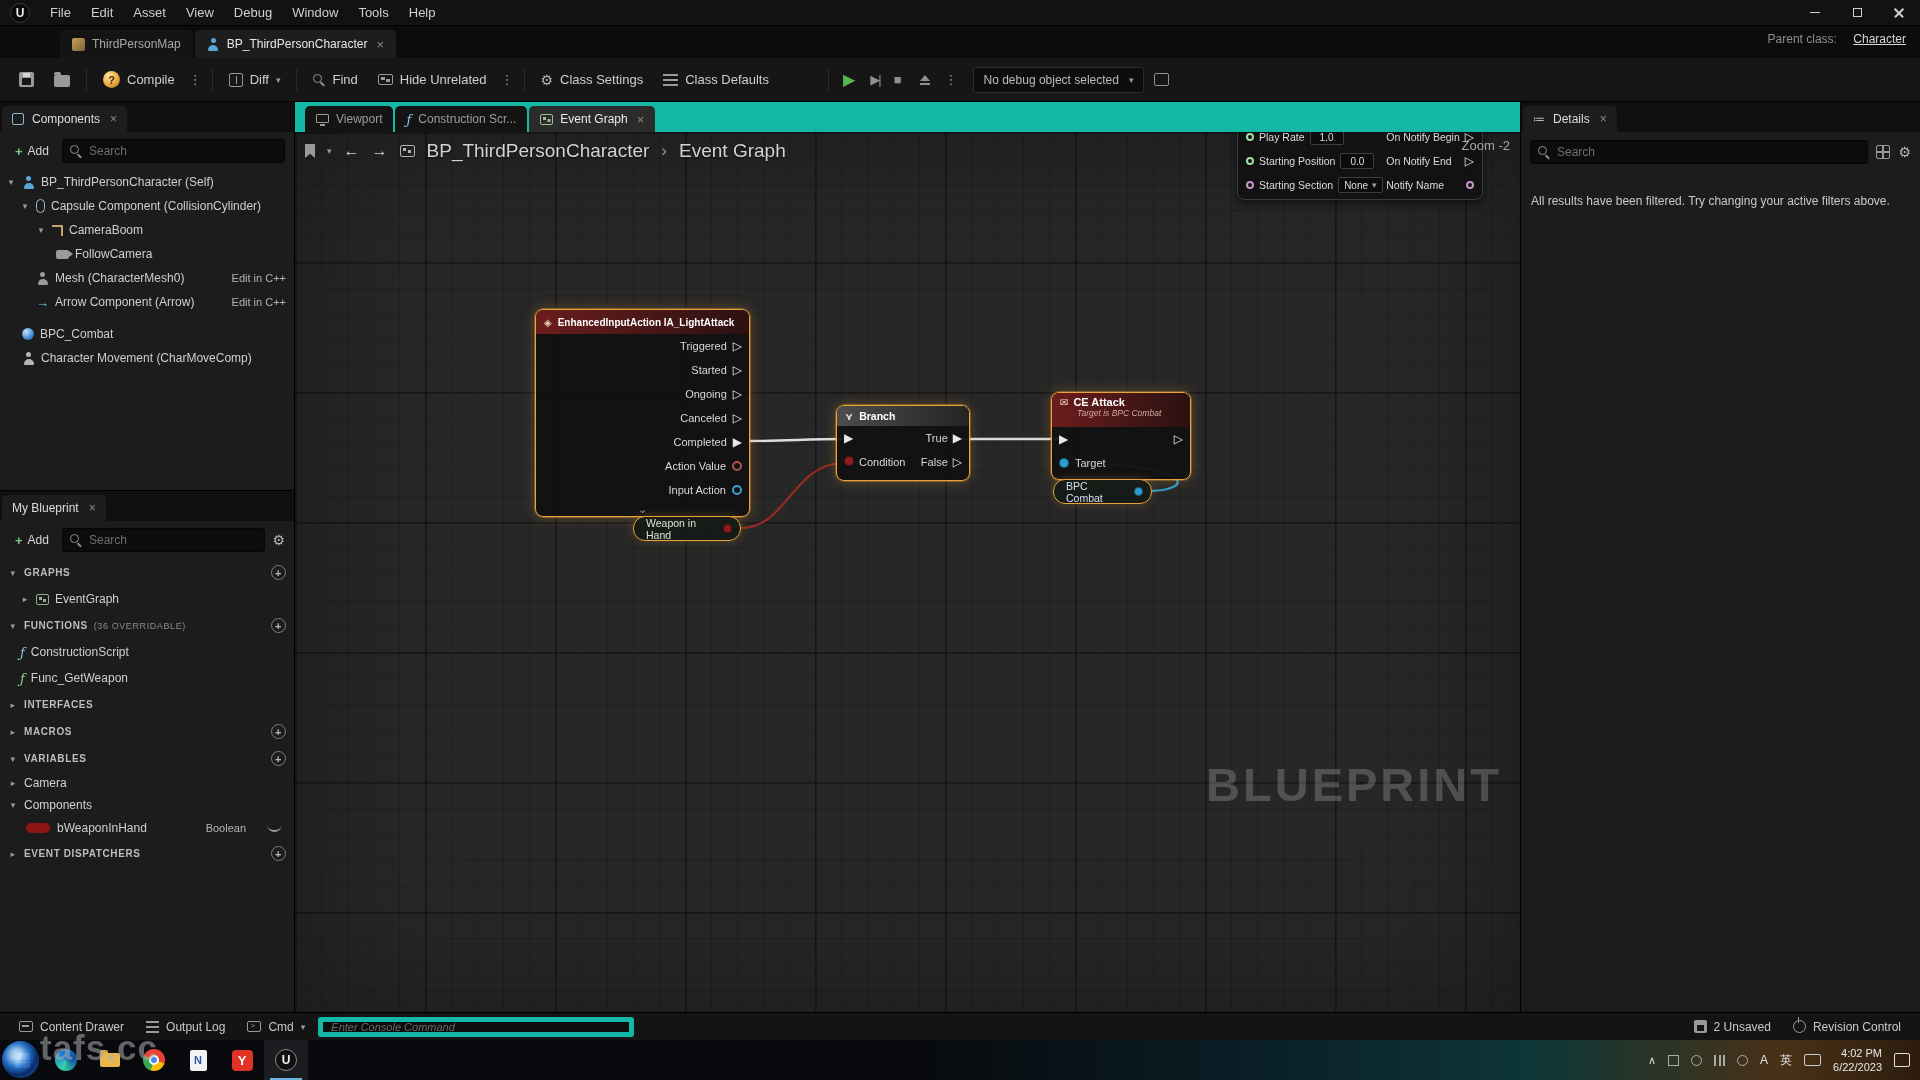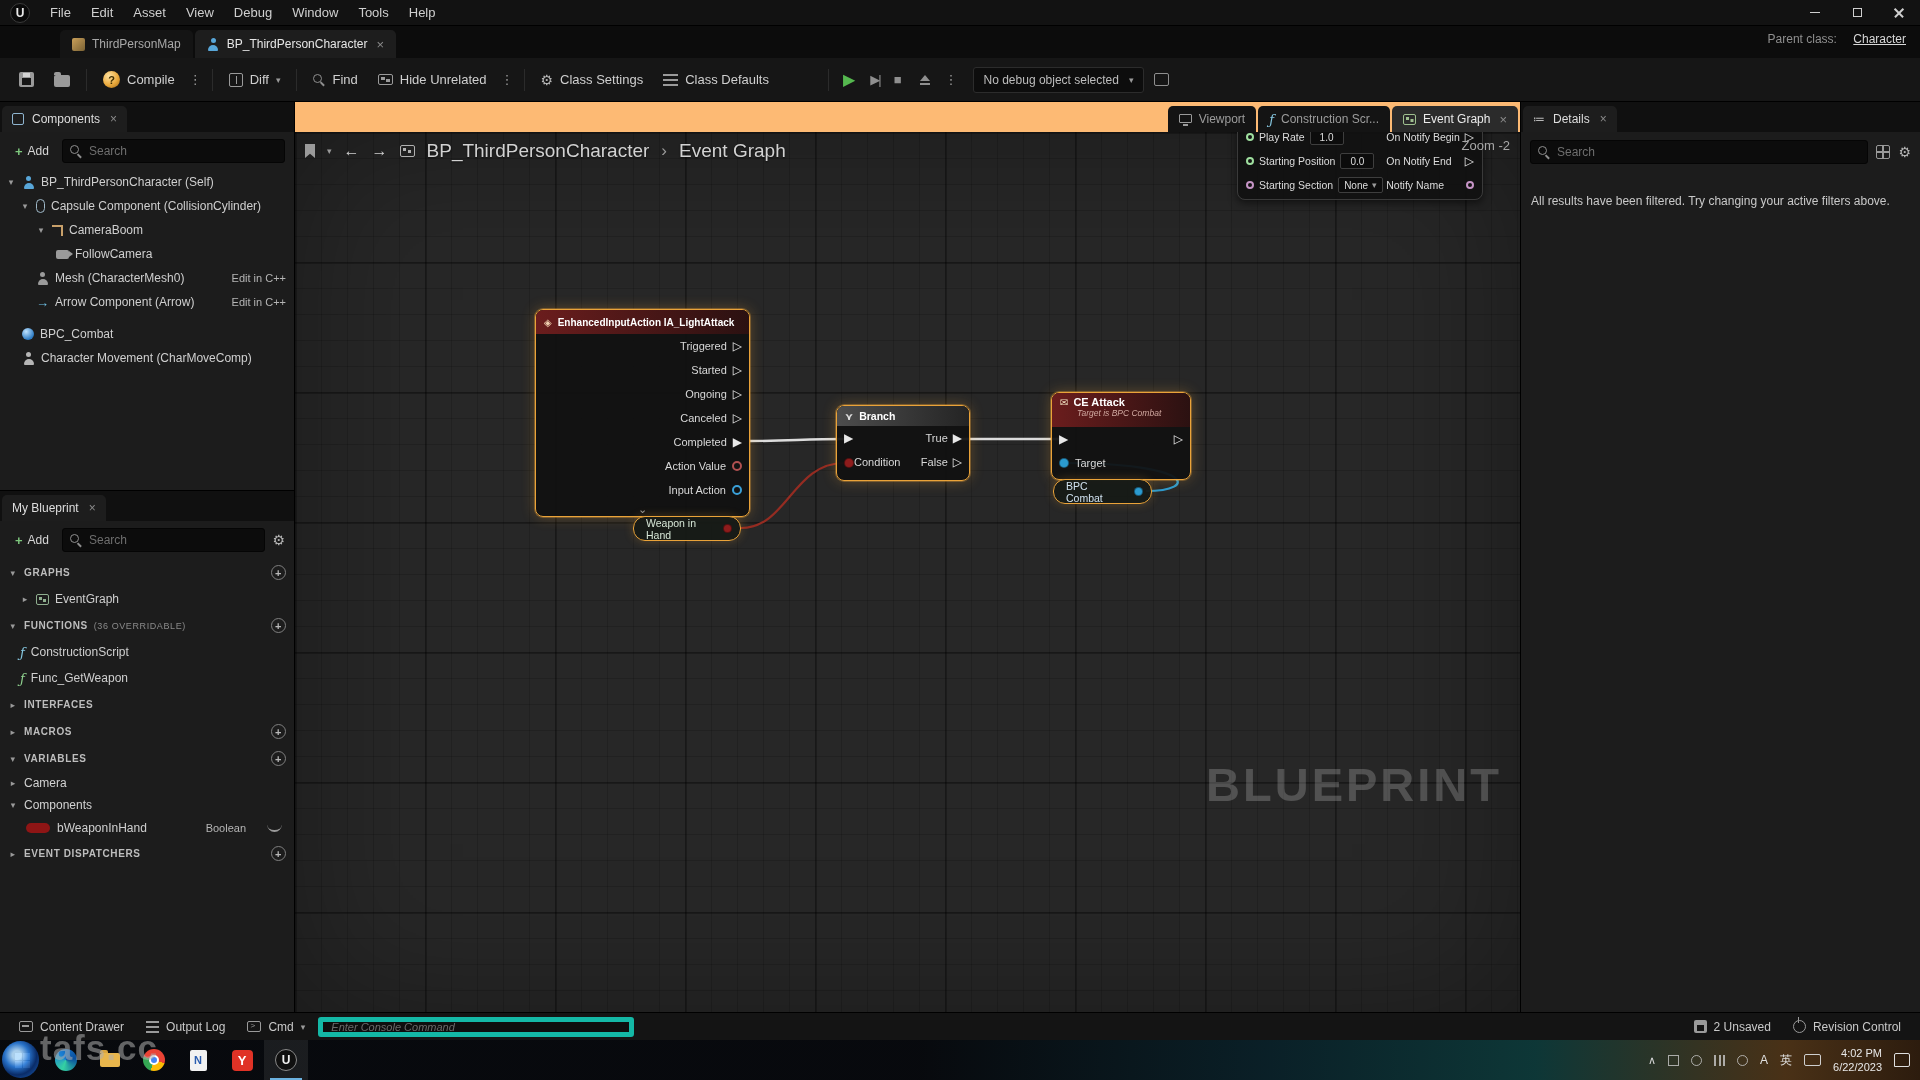--- a/index.html
+++ b/index.html
@@ -99,21 +99,21 @@
   .icon-fn { color:#86c7e0; font-style:italic; font-family:"DejaVu Serif",serif; font-size:13px; line-height:1; }
   .icon-graphdoc { width:13px; height:11px; border:1.5px solid #8fae8f; border-radius:2px; position:relative; flex:none; }
   .icon-graphdoc::after { content:""; position:absolute; left:2px; top:2px; width:3px; height:3px; background:#8fae8f; box-shadow:4px 2px 0 #8fae8f; }
   .cat-item { height:22px; display:flex; align-items:center; gap:6px; padding:0 8px; font-size:12px; color:#d2d2d2; }
   .var-row { height:24px; display:flex; align-items:center; gap:7px; padding:0 12px 0 26px; font-size:12px; }
   .pill-bool { width:24px; height:10px; border-radius:5px; background:#8e1515; flex:none; }
   .var-type { margin-left:auto; color:#b5b5b5; font-size:11px; }
   .icon-eye-closed { width:15px; height:8px; border-bottom:2px solid #9a9a9a; border-radius:0 0 10px 10px; margin-left:14px; }
 
   
-  .graph-strip { height:30px; background:#fdba74; display:flex; align-items:flex-end; padding-left:10px; flex:none;justify-content:flex-end; }
+  .graph-strip { height:30px; background:#14b8a6; display:flex; align-items:flex-end; padding-left:10px; flex:none; }
   .gtab { height:26px; display:flex; align-items:center; gap:7px; padding:0 11px; font-size:12px; color:#9c9c9c; background:#141414; border-radius:5px 5px 0 0; margin-right:2px; }
   .gtab.active { background:#2b2b2b; color:#eaeaea; }
   .icon-viewport { width:13px; height:9px; border:1.5px solid #9a9a9a; border-radius:1px; position:relative; margin-bottom:2px; }
   .icon-viewport::after { content:""; position:absolute; left:3px; bottom:-4px; width:5px; height:2px; background:#9a9a9a; }
   .icon-eventgraph { width:13px; height:11px; border:1.5px solid #9fbf8f; border-radius:2px; position:relative; }
   .icon-eventgraph::after { content:""; position:absolute; left:1.5px; top:2px; width:3px; height:3px; background:#9fbf8f; box-shadow:4.5px 2px 0 #9fbf8f; }
 
   .canvas { flex:1; position:relative; overflow:hidden; background-color:#272727;
     background-image:
       linear-gradient(rgba(0,0,0,.28) 2px, transparent 2px),
@@ -580,21 +580,21 @@
             <span>Branch</span>
           </div>
           <div class="pin-row" style="height:24px; justify-content:space-between;">
             <span class="pexec">▶</span>
             <span style="display:flex;align-items:center;gap:5px">
               <span class="plabel">True</span>
               <span class="pexec">▶</span>
             </span>
           </div>
           <div class="pin-row" style="height:24px; justify-content:space-between;">
-            <span style="display:flex;align-items:flex-end;">
+            <span style="display:flex;align-items:flex-start;gap:5px">
               <span class="pdot filled" style="--c:#8e1c1c"></span>
               <span class="plabel">Condition</span>
             </span>
             <span style="display:flex;align-items:center;gap:5px">
               <span class="plabel">False</span>
               <span class="pexec">▷</span>
             </span>
           </div>
         </div>
 

